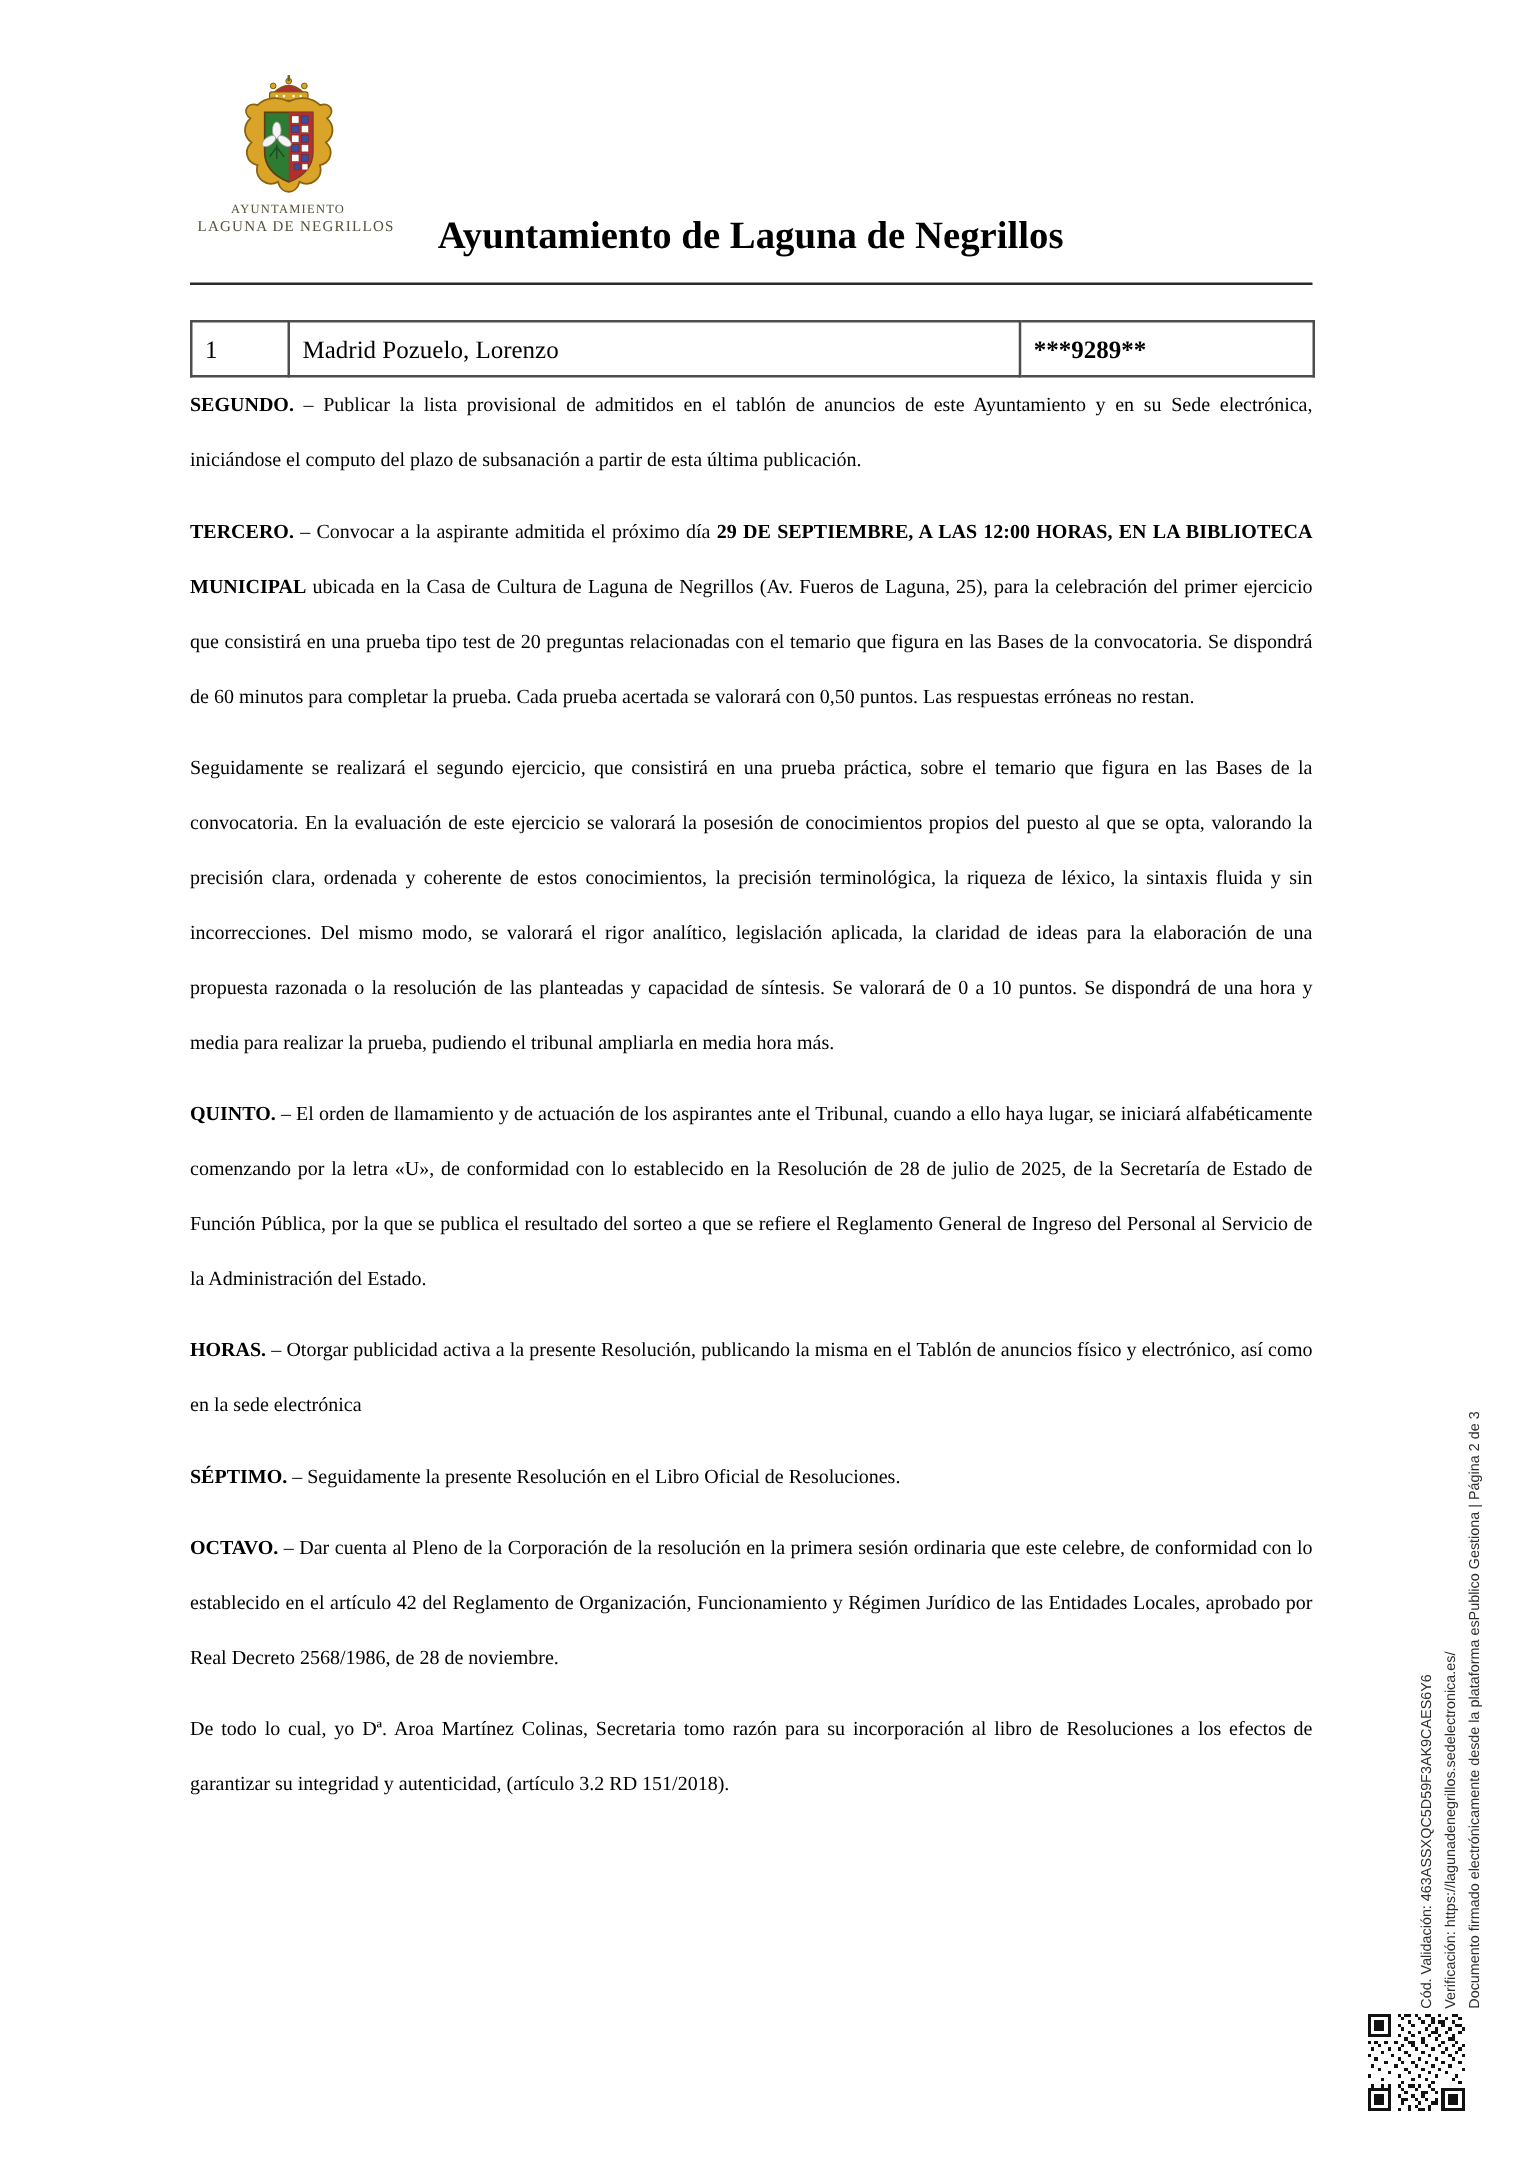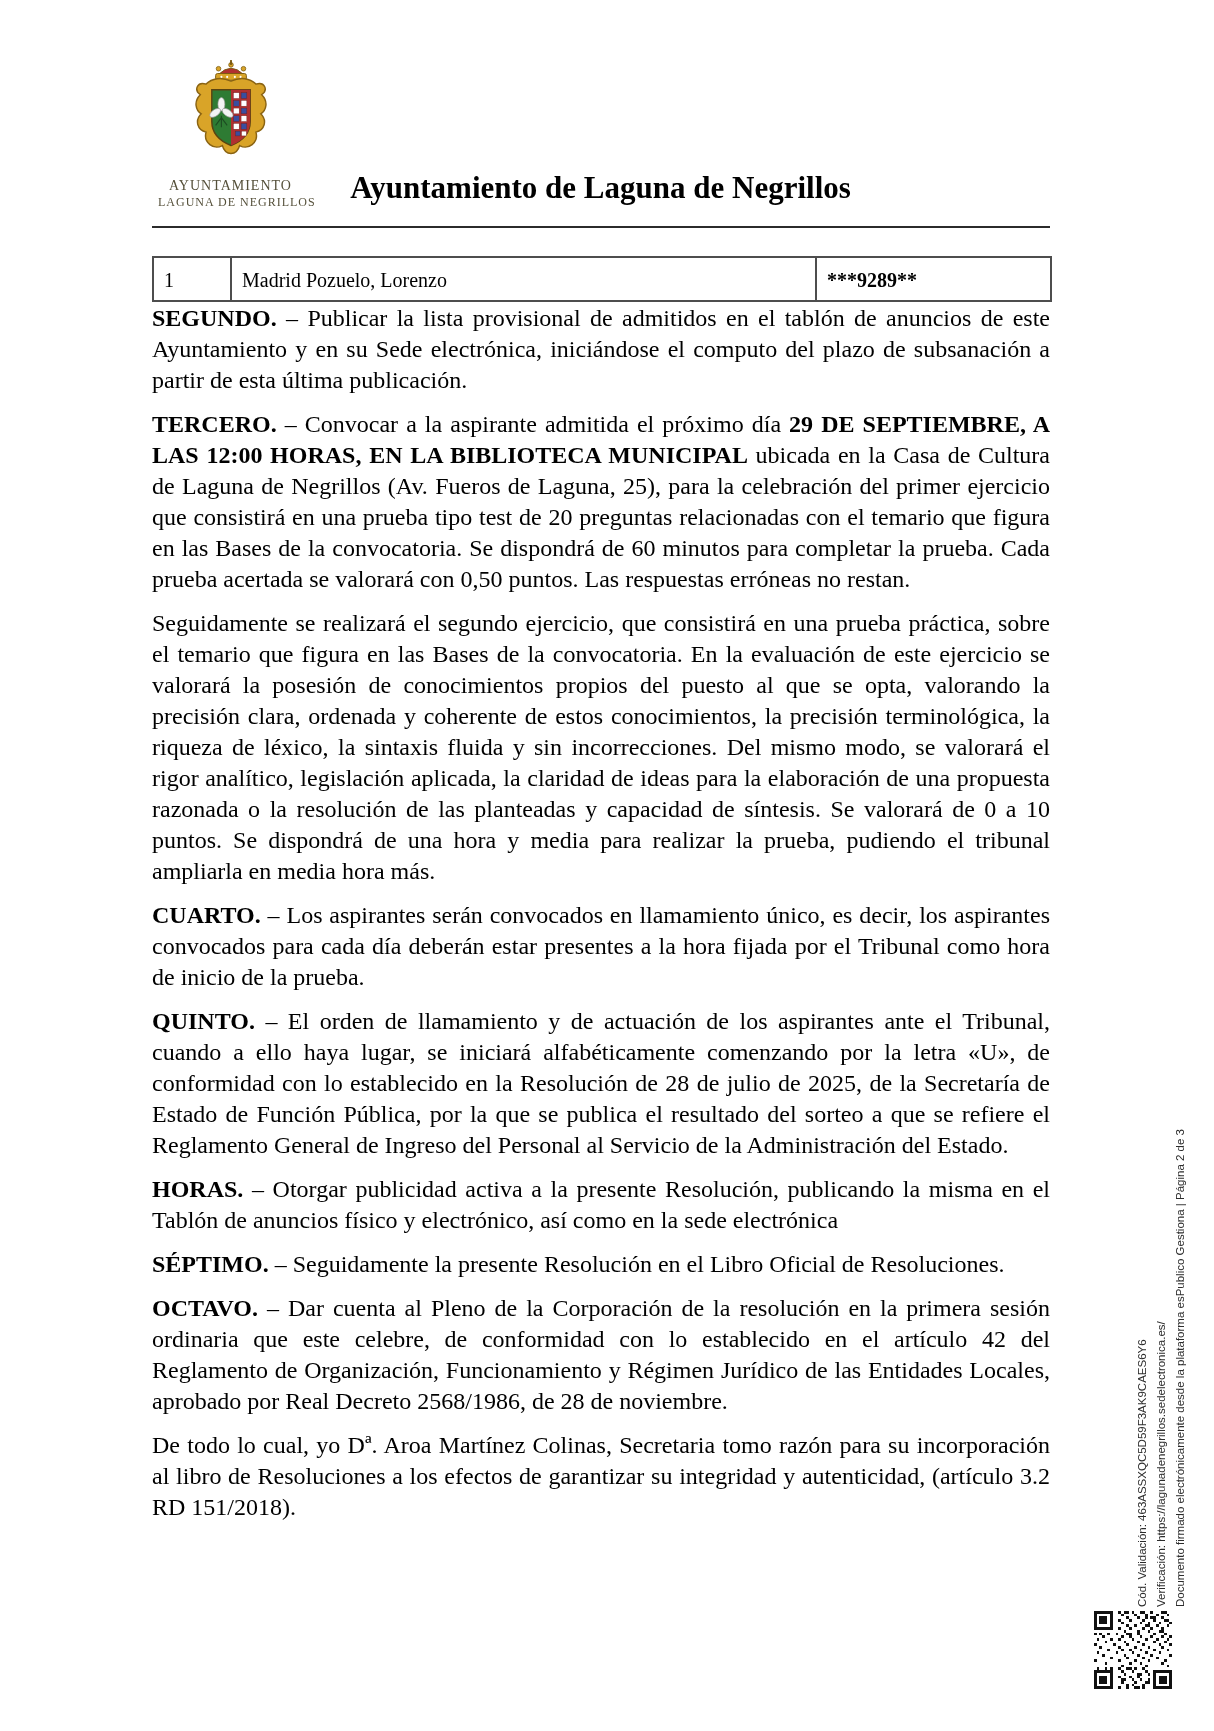--- a/index.html
+++ b/index.html
@@ -16,24 +16,24 @@
   
   .logo-block {
     position: absolute;
     left: 158px;
     top: 60px;
     width: 145px;
     text-align: center;
   }
   .logo-block svg { display: block; margin: 0 auto; }
   .logo-caption-1 {
-    font-size: 14px;
+    font-size: 10px;
     letter-spacing: 1px;
     color: #55503a;
-    margin-top: 18px;
+    margin-top: 2px;
     white-space: nowrap;
   }
   .logo-caption-2 {
     font-size: 12px;
     letter-spacing: 1px;
     color: #55503a;
     margin-top: 1px;
     white-space: nowrap;
   }
 
@@ -77,22 +77,22 @@
   .col-num  { width: 56px; }
   .col-name { width: 563px; }
   .col-dni  { width: 213px; font-weight: bold; }
 
   
   .doc-body {
     position: absolute;
     left: 152px;
     top: 303px;
     width: 898px;
-    font-size: 24px;
-    line-height: 31px;
+    font-size: 16px;
+    line-height: 44px;
     text-align: justify;
   }
   .doc-body p { margin: 0 0 13px 0; }
   .lead { font-weight: bold; }
   .bold-inline { font-weight: bold; }
 
   
   .validation-sidebar {
     position: absolute;
     left: 1133px;
@@ -181,21 +181,20 @@
   </table>
 
   <div class="doc-body">
     <p><span class="lead">SEGUNDO.</span><span> – Publicar la lista provisional de admitidos en el tablón de anuncios de este Ayuntamiento y en su Sede electrónica, iniciándose el computo del plazo de subsanación a partir de esta última publicación.</span></p>
 
 
     <p><span class="lead">TERCERO.</span><span> – Convocar a la aspirante admitida el próximo día </span><span class="bold-inline">29 DE SEPTIEMBRE, A LAS 12:00 HORAS, EN LA BIBLIOTECA MUNICIPAL</span><span> ubicada en la Casa de Cultura de Laguna de Negrillos (Av. Fueros de Laguna, 25), para la celebración del primer ejercicio que consistirá en una prueba tipo test de 20 preguntas relacionadas con el temario que figura en las Bases de la convocatoria. Se dispondrá de 60 minutos para completar la prueba. Cada prueba acertada se valorará con 0,50 puntos. Las respuestas erróneas no restan.</span></p>
 
     <p><span>Seguidamente se realizará el segundo ejercicio, que consistirá en una prueba práctica, sobre el temario que figura en las Bases de la convocatoria. En la evaluación de este ejercicio se valorará la posesión de conocimientos propios del puesto al que se opta, valorando la precisión clara, ordenada y coherente de estos conocimientos, la precisión terminológica, la riqueza de léxico, la sintaxis fluida y sin incorrecciones. Del mismo modo, se valorará el rigor analítico, legislación aplicada, la claridad de ideas para la elaboración de una propuesta razonada o la resolución de las planteadas y capacidad de síntesis. Se valorará de 0 a 10 puntos. Se dispondrá de una hora y media para realizar la prueba, pudiendo el tribunal ampliarla en media hora más.</span></p>
 
-    <p><span class="lead">CUARTO.</span><span> – Los aspirantes serán convocados en llamamiento único, es decir, los aspirantes convocados para cada día deberán estar presentes a la hora fijada por el Tribunal como hora de inicio de la prueba.</span></p>
 
     <p><span class="lead">QUINTO.</span><span> – El orden de llamamiento y de actuación de los aspirantes ante el Tribunal, cuando a ello haya lugar, se iniciará alfabéticamente comenzando por la letra «U», de conformidad con lo establecido en la Resolución de 28 de julio de 2025, de la Secretaría de Estado de Función Pública, por la que se publica el resultado del sorteo a que se refiere el Reglamento General de Ingreso del Personal al Servicio de la Administración del Estado.</span></p>
 
     <p><span class="lead">HORAS.</span><span> – Otorgar publicidad activa a la presente Resolución, publicando la misma en el Tablón de anuncios físico y electrónico, así como en la sede electrónica</span></p>
 
     <p><span class="lead">SÉPTIMO.</span><span> – Seguidamente la presente Resolución en el Libro Oficial de Resoluciones.</span></p>
 
     <p><span class="lead">OCTAVO.</span><span> – Dar cuenta al Pleno de la Corporación de la resolución en la primera sesión ordinaria que este celebre, de conformidad con lo establecido en el artículo 42 del Reglamento de Organización, Funcionamiento y Régimen Jurídico de las Entidades Locales, aprobado por Real Decreto 2568/1986, de 28 de noviembre.</span></p>
 
     <p><span>De todo lo cual, yo Dª. Aroa Martínez Colinas, Secretaria tomo razón para su incorporación al libro de Resoluciones a los efectos de garantizar su integridad y autenticidad, (artículo 3.2 RD 151/2018).</span></p>

